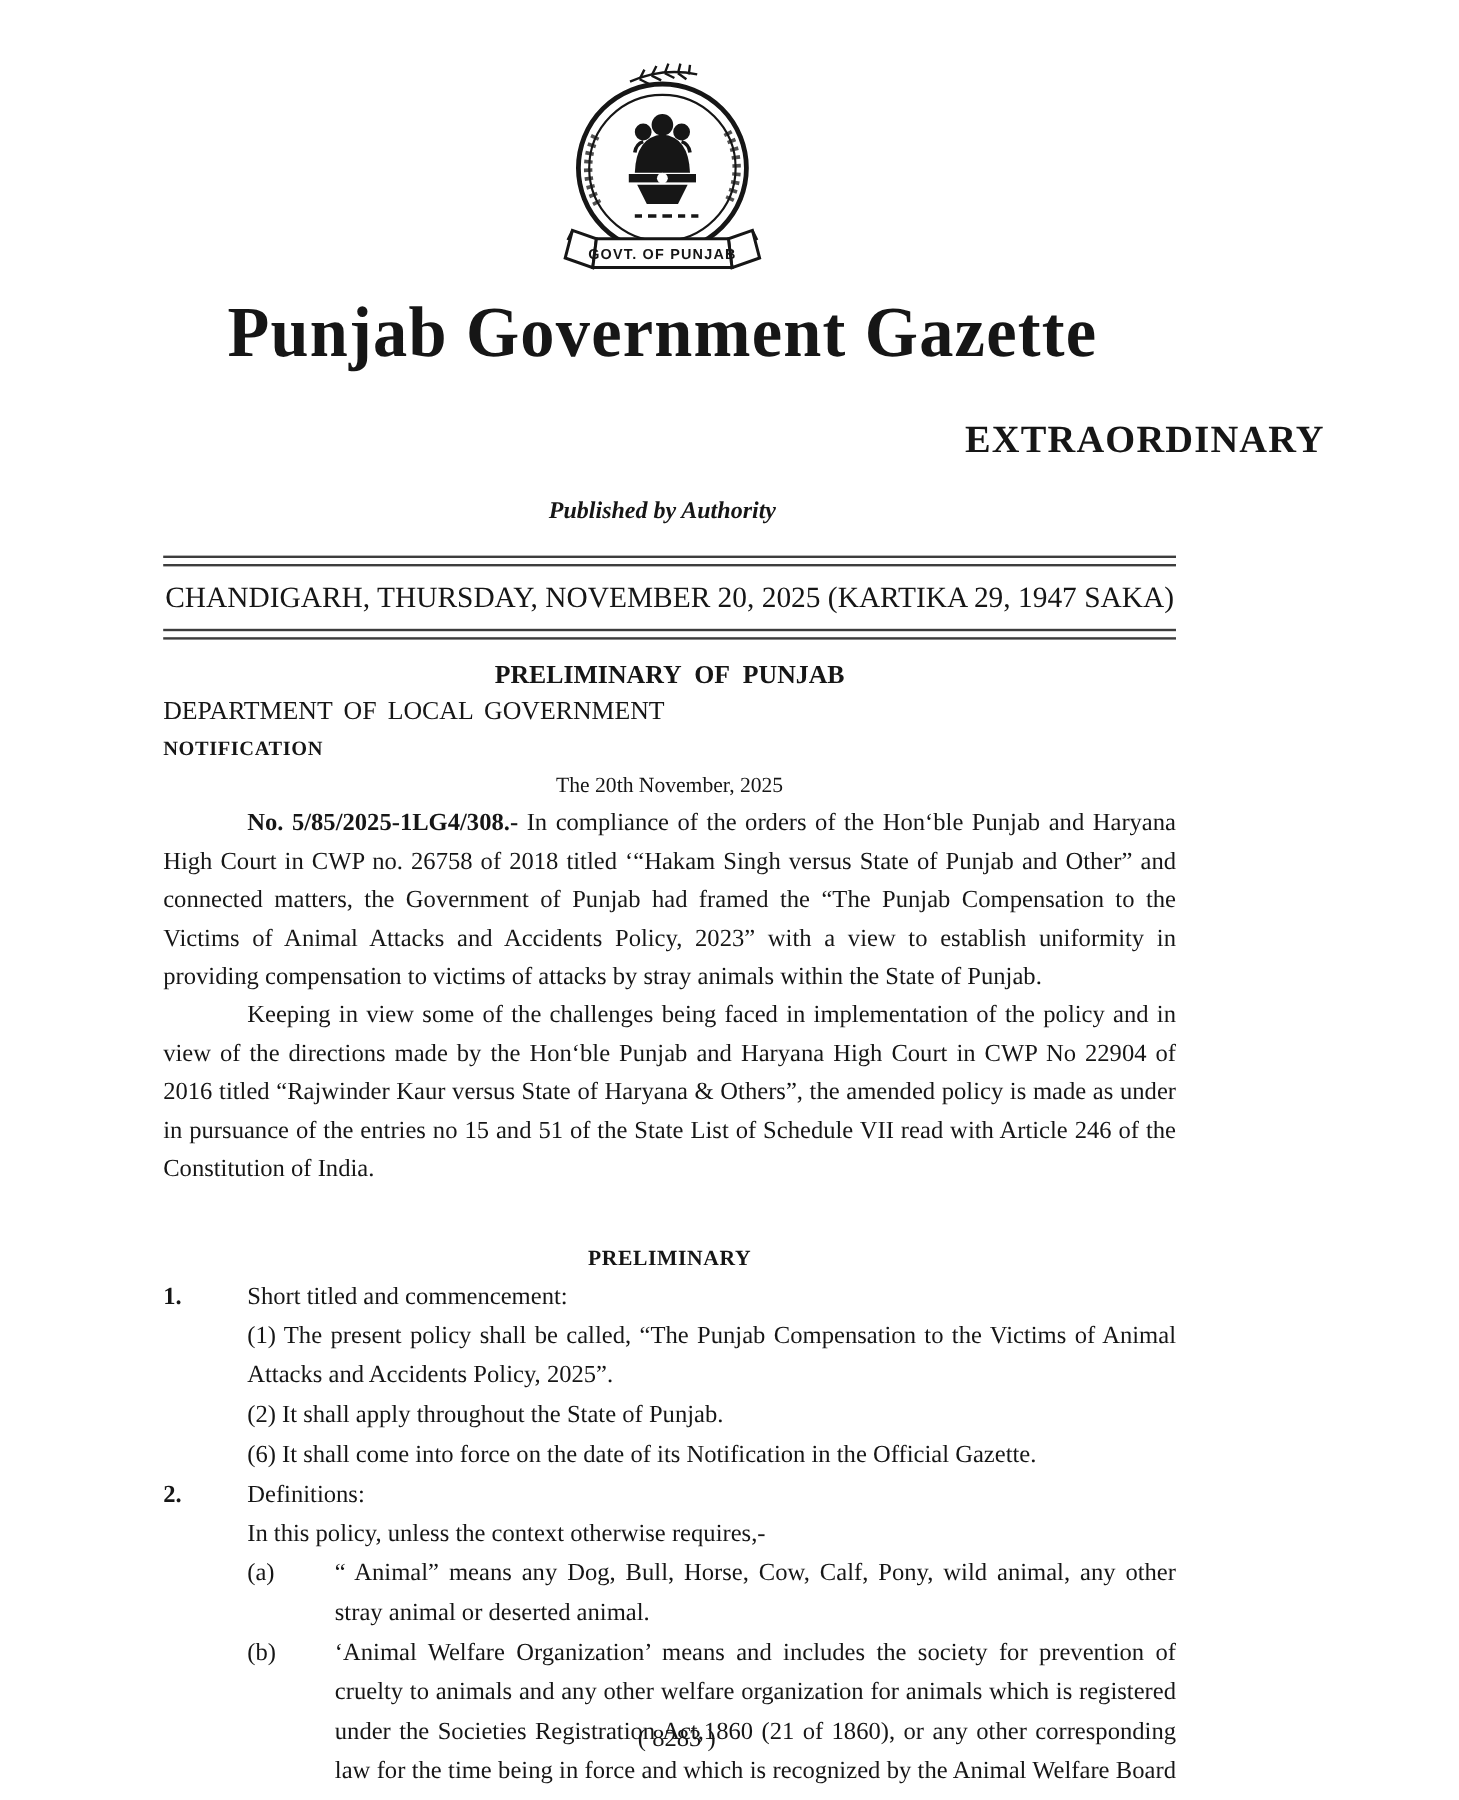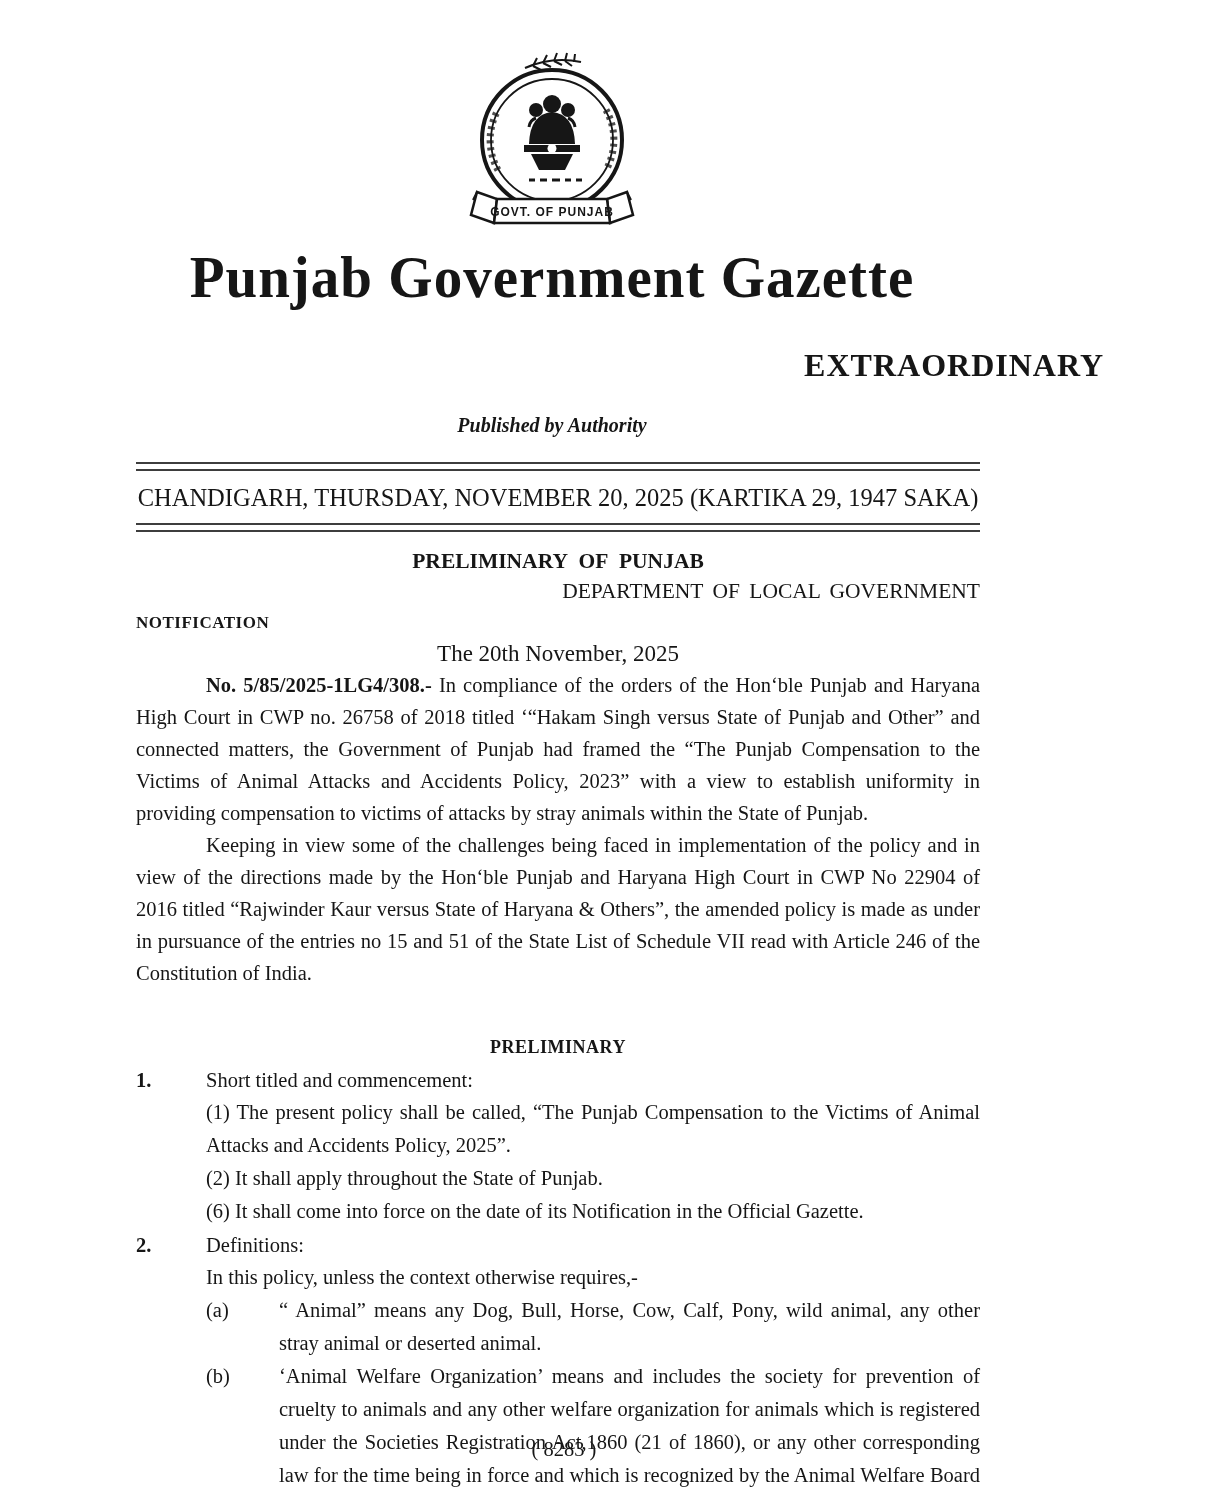--- a/index.html
+++ b/index.html
@@ -67,35 +67,35 @@
   
   .org-line {
     text-align: center;
     font-size: 21.5px;
     font-weight: bold;
     word-spacing: 6px;
     margin-top: 14px;
     line-height: 30px;
   }
   .dept-line {
-    text-align: right;
+    text-align: left;
     font-size: 21.5px;
     word-spacing: 4px;
     line-height: 31px;
   }
   .notif-line {
     text-align: left;
     font-size: 17px;
     font-weight: bold;
     letter-spacing: 0.5px;
     line-height: 31px;
   }
   .notif-date {
     text-align: center;
-    font-size: 23px;
+    font-size: 18px;
     line-height: 31px;
   }
   
   .para {
     font-size: 20.5px;
     line-height: 32px;
     text-align: justify;
     margin: 0;
   }
   .para.indent { text-indent: 70px; }

